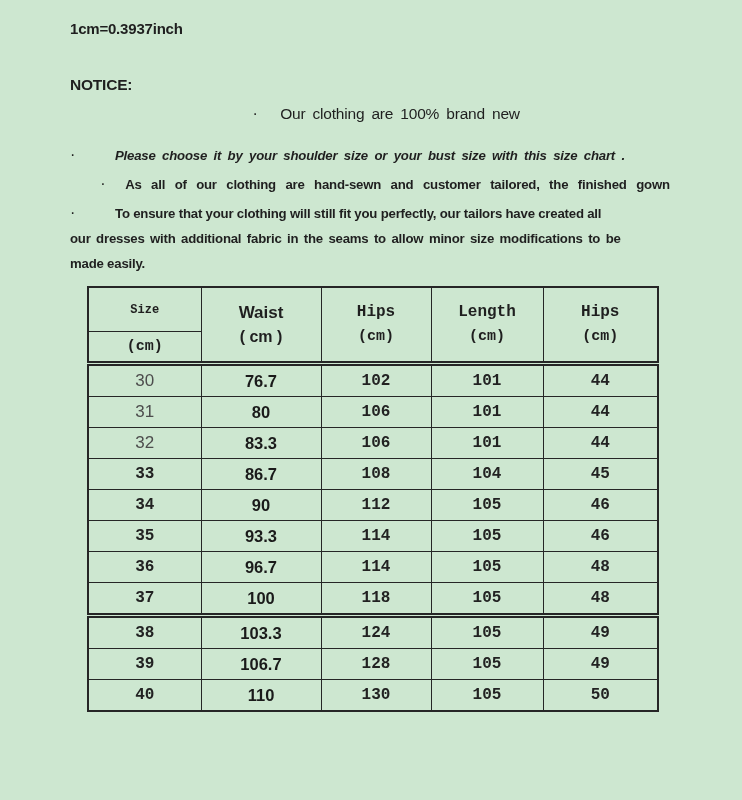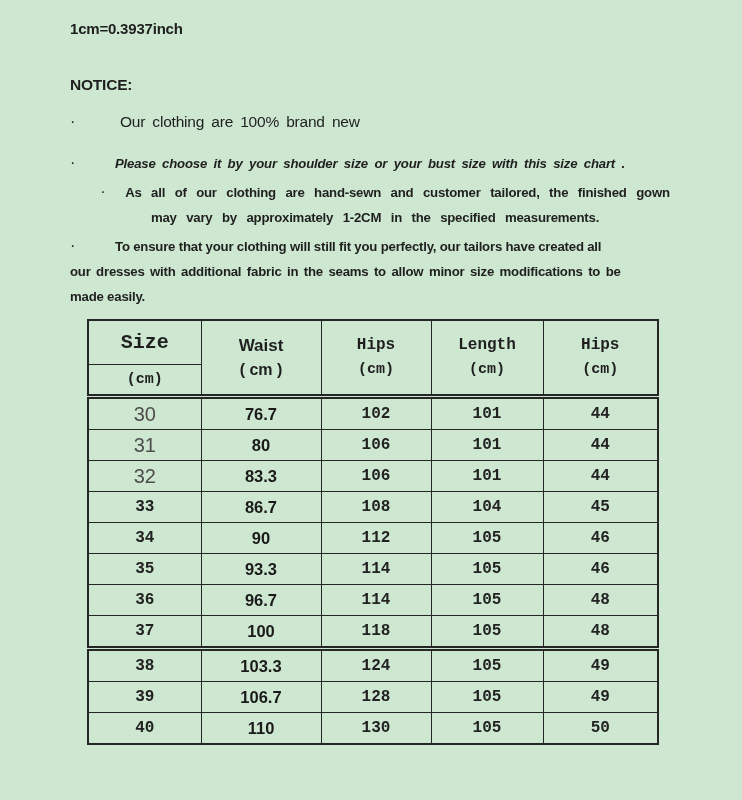--- a/index.html
+++ b/index.html
@@ -37,21 +37,21 @@
     line-height: 25px;
     letter-spacing: -0.2px;
     white-space: nowrap;
   }
   .notice-item .bullet {
     display: inline-block;
     width: 45px;
     font-size: 16px;
     font-weight: normal;
   }
-  .item-0 { margin-top: 16px; font-size: 15.5px; font-weight: normal; line-height: 22px; word-spacing: 3px; }
+  .item-0 { margin-top: 8px; font-size: 15.5px; font-weight: normal; line-height: 22px; word-spacing: 3px; text-align: center; }
   .item-0 .bullet { width: 50px; }
   .item-1 { margin-top: 17px; }
   .item-2 { margin-top: 3px; text-align: center; }
   .item-3 { margin-top: 3px; }
   .ln-1-0 { word-spacing: 3px; font-style: italic; }
   .ln-2-0 { word-spacing: 6px; }
   .ln-2-1 { word-spacing: 6px; }
   .ln-3-1 { word-spacing: 2px; }
 
   table.size-chart {
@@ -76,60 +76,60 @@
   .mono-th {
     font-family: "Liberation Mono", monospace;
     font-weight: bold;
     font-size: 16px;
     line-height: 24px;
   }
   .mono-th .unit { font-size: 15px; font-weight: bold; }
   .th-size {
     font-family: "Liberation Mono", monospace;
     font-weight: bold;
-    font-size: 20px;
+    font-size: 12px;
     border-bottom: 1.5px solid #262626;
   }
   .th-size-unit {
     font-family: "Liberation Mono", monospace;
     font-weight: bold;
     font-size: 15px;
   }
   .th-waist {
     font-family: "Liberation Sans", sans-serif;
     font-weight: bold;
     font-size: 17px;
     line-height: 24px;
   }
   .th-waist .unit { font-size: 16px; }
 
   
   .size-chart thead tr.hrow2 th,
   .size-chart thead th[rowspan] { border-bottom: 5px double #262626; margin-left: 19px; }
 
   .c-size   { font-family: "Liberation Mono", monospace; font-weight: bold; font-size: 16px; color: #222; }
-  .size-sans{ font-family: "Liberation Sans", sans-serif; font-weight: normal; font-size: 20px; color: #4d4d4d; }
+  .size-sans{ font-family: "Liberation Sans", sans-serif; font-weight: normal; font-size: 17px; color: #4d4d4d; }
   .c-waist  { font-family: "Liberation Sans", sans-serif; font-weight: bold; font-size: 16.5px; color: #1a1a1a; }
   .c-hips, .c-length, .c-foot {
     font-family: "Liberation Mono", monospace; font-weight: bold; font-size: 16px; color: #222;
   }
   
   .size-chart tbody tr.heavy td { border-top: 5px double #262626; }
 </style>
 </head>
 <body style="background: rgb(205, 231, 208); color: rgb(31, 31, 31);">
 
 <div class="content">
   <p class="conv">1cm=0.3937inch</p>
   <p class="notice-title">NOTICE:</p>
 
   <div id="notice-list">
       <p class="notice-item item-0"><span class="bullet">·</span><span class="ln-0-0">Our clothing are 100% brand new</span></p>
       <p class="notice-item item-1"><span class="bullet">·</span><span class="ln-1-0">Please choose it by your shoulder size or your bust size with this size chart .</span></p>
-      <p class="notice-item item-2"><span class="bullet">·</span><span class="ln-2-0">As all of our clothing are hand-sewn and customer tailored, the finished gown</span><br><span class="ln-2-1">may vary by approximately 1-2CM in the specified measurements.</span></p>
+      <p class="notice-item item-2"><span class="bullet">·</span><span class="ln-2-0">As all of our clothing are hand-sewn and customer tailored, the finished gown</span><br></p>
       <p class="notice-item item-3"><span class="bullet">·</span><span class="ln-3-0">To ensure that your clothing will still fit you perfectly, our tailors have created all</span><br><span class="ln-3-1">our dresses with additional fabric in the seams to allow minor size modifications to be</span><br><span class="ln-3-2">made easily.</span></p>
     </div>
 
   <table class="size-chart">
     <colgroup>
       <col style="width:113px">
         <col style="width:120px">
         <col style="width:110px">
         <col style="width:112px">
         <col style="width:115px">

